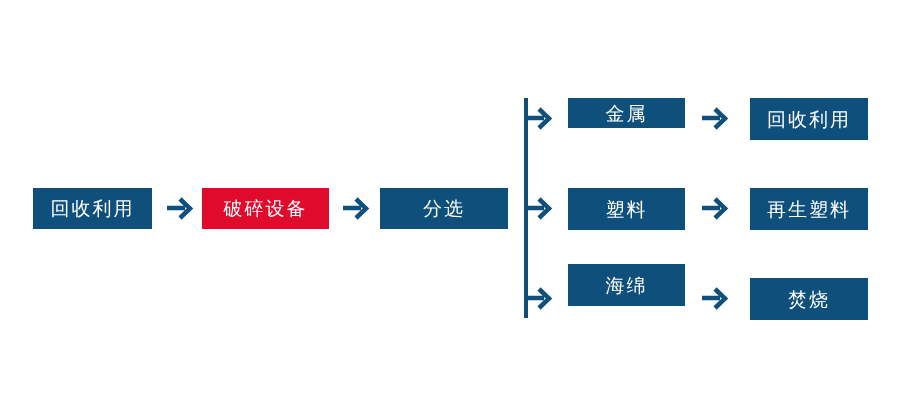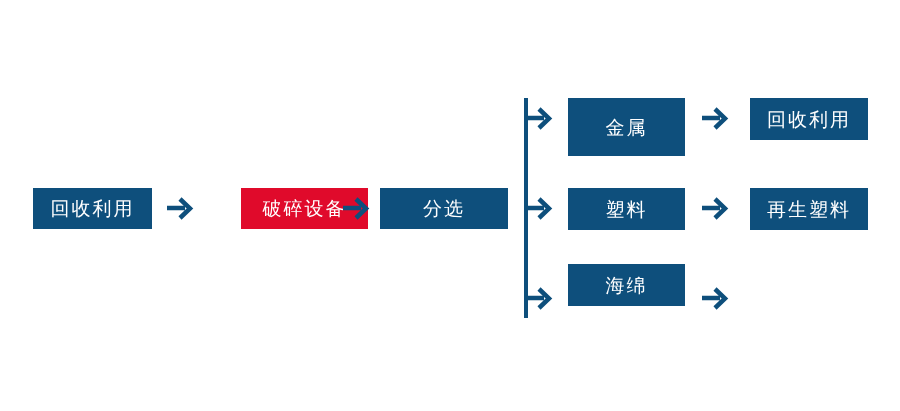--- a/index.html
+++ b/index.html
@@ -58,21 +58,21 @@
 <div class="canvas">
 
   <div class="node node-blue" style="left:33px; top:188px; width:119px; height:41px;">回收利用</div>
 
   <div class="arrow" style="left:165px; top:196px; width:32px; height:26px;">
     <svg width="32" height="26" viewBox="0 0 32 26">
       <path d="M2 12 L20 12 M15 3 L25 12.5 L15 22" stroke="#0E4F7C" stroke-width="4.5" fill="none" stroke-linecap="butt" stroke-linejoin="miter"></path>
     </svg>
   </div>
 
-  <div class="node node-red" style="left:202px; top:188px; width:127px; height:41px;margin-left:39px;">破碎设备</div>
+  <div class="node node-red" style="left:202px; top:188px; width:127px; height:41px;">破碎设备</div>
 
   <div class="arrow" style="left:341px; top:196px; width:32px; height:26px;">
     <svg width="32" height="26" viewBox="0 0 32 26">
       <path d="M2 12 L20 12 M15 3 L25 12.5 L15 22" stroke="#0E4F7C" stroke-width="4.5" fill="none" stroke-linecap="butt" stroke-linejoin="miter"></path>
     </svg>
   </div>
 
   <div class="node node-blue" style="left:380px; top:188px; width:128px; height:41px;">分选</div>
 
   <div class="branch-line" style="left:524px; top:98px; width:4px; height:220px;"></div>
@@ -88,21 +88,21 @@
       <path d="M0 12 L18 12 M13 3 L23 12.5 L13 22" stroke="#0E4F7C" stroke-width="4.5" fill="none" stroke-linecap="butt" stroke-linejoin="miter"></path>
     </svg>
   </div>
 
   <div class="arrow" style="left:526px; top:286px; width:30px; height:26px;">
     <svg width="30" height="26" viewBox="0 0 30 26">
       <path d="M0 12 L18 12 M13 3 L23 12.5 L13 22" stroke="#0E4F7C" stroke-width="4.5" fill="none" stroke-linecap="butt" stroke-linejoin="miter"></path>
     </svg>
   </div>
 
-  <div class="node node-blue" style="left:568px; top:98px; width:117px; height:58px;">金属</div>
+  <div class="node node-blue" style="left:568px; top:98px; width:117px; height:30px;">金属</div>
 
   <div class="arrow" style="left:700px; top:106px; width:32px; height:26px;">
     <svg width="32" height="26" viewBox="0 0 32 26">
       <path d="M2 12 L20 12 M15 3 L25 12.5 L15 22" stroke="#0E4F7C" stroke-width="4.5" fill="none" stroke-linecap="butt" stroke-linejoin="miter"></path>
     </svg>
   </div>
 
   <div class="node node-blue" style="left:750px; top:98px; width:118px; height:42px;">回收利用</div>
 
   <div class="node node-blue" style="left:568px; top:188px; width:117px; height:42px;">塑料</div>
@@ -116,14 +116,15 @@
   <div class="node node-blue" style="left:750px; top:188px; width:118px; height:42px;">再生塑料</div>
 
   <div class="node node-blue" style="left:568px; top:264px; width:117px; height:42px;">海绵</div>
 
   <div class="arrow" style="left:700px; top:286px; width:32px; height:26px;">
     <svg width="32" height="26" viewBox="0 0 32 26">
       <path d="M2 12 L20 12 M15 3 L25 12.5 L15 22" stroke="#0E4F7C" stroke-width="4.5" fill="none" stroke-linecap="butt" stroke-linejoin="miter"></path>
     </svg>
   </div>
 
+  <div class="node node-blue" style="left:750px; top:278px; width:118px; height:42px;">焚烧</div>
 
 </div>
 
 </body></html>

